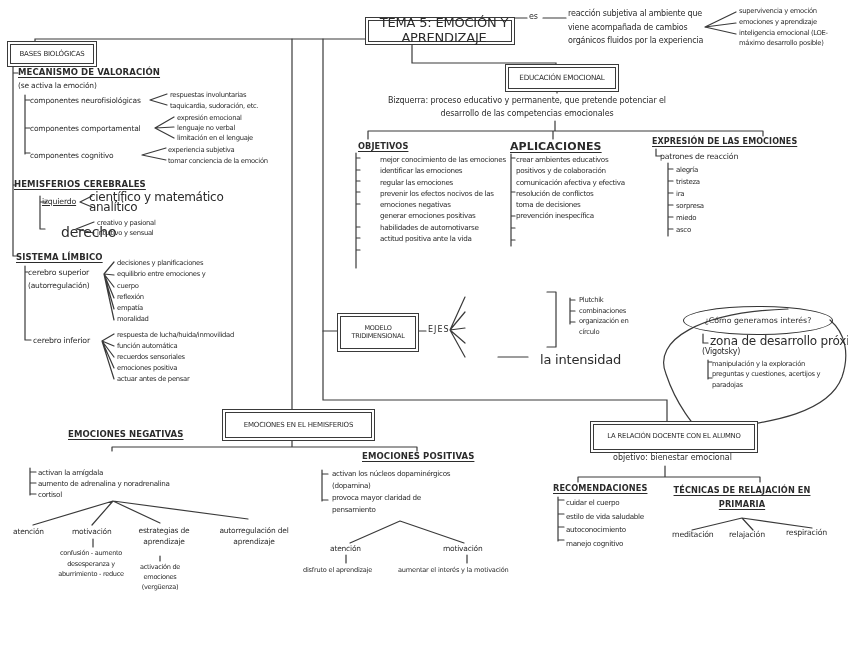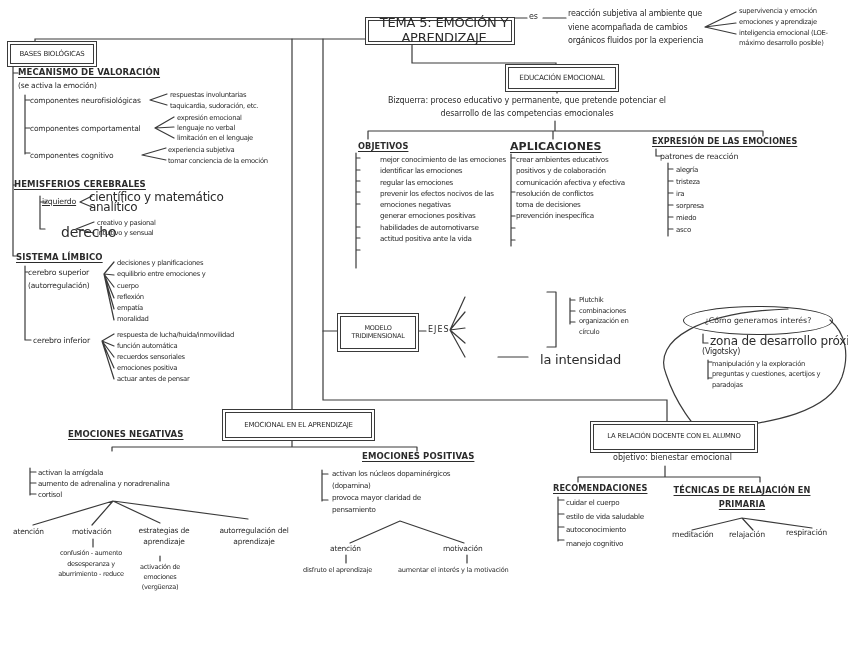--- a/index.html
+++ b/index.html
@@ -203,21 +203,21 @@
 
   <div class="abs ellipse" style="left:683px;top:306px;width:148px;height:27px;font-size:7.8px;">¿Cómo generamos interés?</div>
   <div class="abs lbl" style="left:710px;top:334px;font-size:12px;">zona de desarrollo próximo</div>
   <div class="abs lbl" style="left:702px;top:347px;font-size:8px;">(Vigotsky)</div>
   <div class="abs list" style="left:712px;top:359px;width:112px;font-size:6.8px;line-height:10.3px;">
 
   <div class="li">manipulación y la exploración</div>
       <div class="li">preguntas y cuestiones, acertijos y paradojas</div>
     </div>
 
-  <div class="abs dbox" style="left:225px;top:412px;width:145px;height:24px;font-size:7px;">EMOCIONAL EN EL APRENDIZAJE</div>
+  <div class="abs dbox" style="left:225px;top:412px;width:145px;height:24px;font-size:7px;">EMOCIONES EN EL HEMISFERIOS</div>
 
   <div class="abs hdr" style="left:68px;top:429px;font-size:8.5px;">EMOCIONES NEGATIVAS</div>
   <div class="abs list nowrap" style="left:38px;top:467px;font-size:7.2px;line-height:11px;">
 
   <div class="li">activan la amígdala</div>
       <div class="li">aumento de adrenalina y noradrenalina</div>
       <div class="li">cortisol</div>
     </div>
   <div class="abs lbl" style="left:13px;top:527px;font-size:7.5px;">atención</div>
   <div class="abs lbl" style="left:72px;top:527px;font-size:7.5px;">motivación</div>

